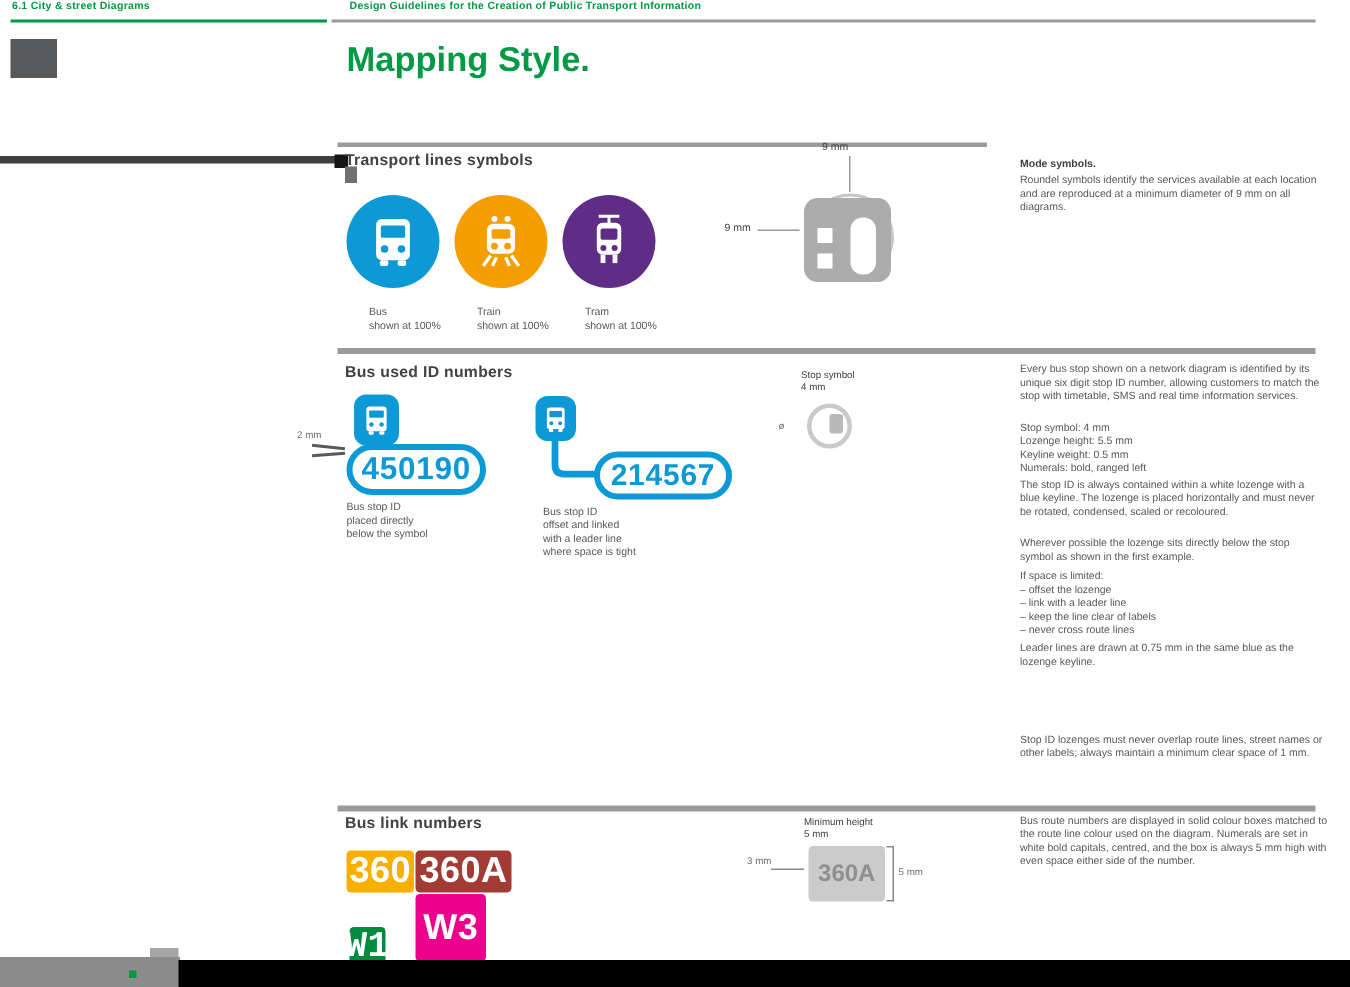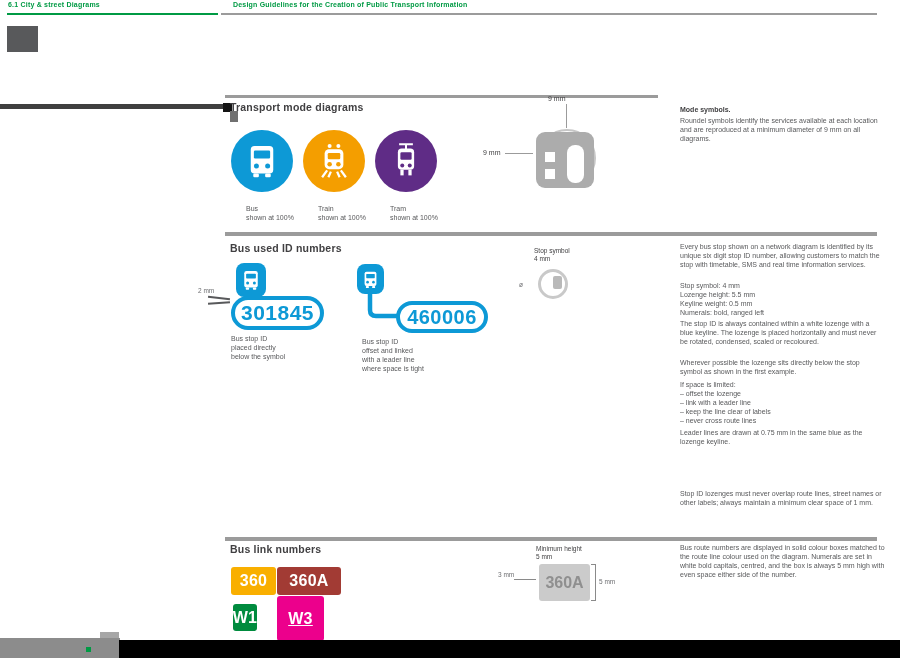--- a/index.html
+++ b/index.html
@@ -19,44 +19,45 @@
   .note { width:202px; font-size:7px; line-height:9px; color:#58595B; }
   .mode-circle { width:62px; height:62px; border-radius:50%; display:flex; align-items:center; justify-content:center; }
   .pill {
     background:#fff; border:4px solid #0D99D6; border-radius:17px;
     display:flex; align-items:center; justify-content:center;
     color:#0D99D6; font-weight:bold; letter-spacing:.5px;
   }
   .stop-marker { border-radius:8px; background:#0D99D6; display:flex; align-items:center; justify-content:center; }
   .route-box {
     display:flex; align-items:center; justify-content:center; border-radius:3px;
-    color:#fff; font-weight:bold; font-size:16px; letter-spacing:.3px;
+    color:#fff; font-weight:bold; font-size:24px; letter-spacing:.3px;
   }
   .fig-box {
     background:#CBCBCB; border-radius:3px; display:flex; align-items:center; justify-content:center;
     color:#8F8F8F; font-weight:bold; font-size:16px;
   }
 </style>
 </head>
 <body>
 
 <div class="page">
 
   <div class="abs hdr-lbl green" style="left:8px; top:1px;">6.1 City &amp; street Diagrams</div>
   <div class="abs hdr-lbl green" style="left:233px; top:1px;">Design Guidelines for the Creation of Public Transport Information</div>
   <div class="abs rule" style="left:7px; top:13px; width:211px; height:2px; background:#009A44;"></div>
   <div class="abs rule" style="left:221px; top:13px; width:656px; height:2px;"></div>
   <div class="abs" style="left:7px; top:26px; width:31px; height:26px; background:#58595B;"></div>
+  <div class="abs green" style="left:231px; top:26px; font-size:23px; font-weight:bold;">Mapping Style.</div>
 
   <div class="abs" style="left:0; top:104px; width:224px; height:5px; background:#3F3F3F;"></div>
   <div class="abs" style="left:223px; top:103px; width:9px; height:9px; background:#141414;"></div>
   <div class="abs" style="left:230px; top:111px; width:8px; height:11px; background:#707070;"></div>
 
   <div class="abs rule" style="left:225px; top:95px; width:433px; height:3px;"></div>
-  <div class="abs sec-head" style="left:230px; top:101px;">Transport mode diagrams</div>
+  <div class="abs sec-head" style="left:230px; top:101px;">Transport lines symbols</div>
 
   <div class="abs mode-circle" style="left: 231px; top: 130px; background-color: rgb(13, 153, 214);">
     <svg width="40" height="40" viewBox="0 0 32 32">
       <rect x="7" y="4" width="18" height="22" rx="3" fill="#fff"></rect>
       <rect x="9.5" y="7.5" width="13" height="6.5" rx="1" fill="#0D99D6"></rect>
       <circle cx="11.5" cy="20" r="2" fill="#0D99D6"></circle>
       <circle cx="20.5" cy="20" r="2" fill="#0D99D6"></circle>
       <rect x="9" y="26" width="4.5" height="3" rx="1" fill="#fff"></rect>
       <rect x="18.5" y="26" width="4.5" height="3" rx="1" fill="#fff"></rect>
     </svg>
@@ -118,39 +119,39 @@
   <div class="abs stop-marker" style="left:236px; top:263px; width:30px; height:34px;">
     <svg width="24" height="26" viewBox="0 0 32 32">
       <rect x="7" y="4" width="18" height="22" rx="3" fill="#fff"></rect>
       <rect x="9.5" y="7.5" width="13" height="6.5" rx="1" fill="#0D99D6"></rect>
       <circle cx="11.5" cy="20" r="2" fill="#0D99D6"></circle>
       <circle cx="20.5" cy="20" r="2" fill="#0D99D6"></circle>
       <rect x="9" y="26" width="4.5" height="3" rx="1" fill="#fff"></rect>
       <rect x="18.5" y="26" width="4.5" height="3" rx="1" fill="#fff"></rect>
     </svg>
   </div>
-  <div class="abs pill" style="left:231px; top:296px; width:93px; height:34px; font-size:21px;">301845</div>
+  <div class="abs pill" style="left:231px; top:296px; width:93px; height:34px; font-size:21px;">450190</div>
   <div class="abs tiny6" style="left:198px; top:287px;">2 mm</div>
   <div class="abs" style="left:208px; top:297px; width:22px; height:2px; background:#58595B; transform:rotate(6deg);"></div>
   <div class="abs" style="left:208px; top:302px; width:22px; height:2px; background:#58595B; transform:rotate(-4deg);"></div>
 
   <div class="abs stop-marker" style="left:357px; top:264px; width:27px; height:30px;">
     <svg width="21" height="23" viewBox="0 0 32 32">
       <rect x="7" y="4" width="18" height="22" rx="3" fill="#fff"></rect>
       <rect x="9.5" y="7.5" width="13" height="6.5" rx="1" fill="#0D99D6"></rect>
       <circle cx="11.5" cy="20" r="2" fill="#0D99D6"></circle>
       <circle cx="20.5" cy="20" r="2" fill="#0D99D6"></circle>
       <rect x="9" y="26" width="4.5" height="3" rx="1" fill="#fff"></rect>
       <rect x="18.5" y="26" width="4.5" height="3" rx="1" fill="#fff"></rect>
     </svg>
   </div>
   <svg class="abs" style="left:357px; top:290px;" width="46" height="34">
     <path d="M13 2 L13 20 Q13 26 19 26 L44 26" stroke="#0D99D6" stroke-width="4.5" fill="none"></path>
   </svg>
-  <div class="abs pill" style="left:396px; top:301px; width:92px; height:32px; font-size:20px;">460006</div>
+  <div class="abs pill" style="left:396px; top:301px; width:92px; height:32px; font-size:20px;">214567</div>
 
   <div class="abs tiny prelines" style="left:231px; top:334px;">Bus stop ID
 placed directly
 below the symbol</div>
   <div class="abs tiny prelines" style="left:362px; top:337px;">Bus stop ID
 offset and linked
 with a leader line
 where space is tight</div>
 
   <div class="abs tiny6 prelines" style="left:534px; top:247px; color:#414042;">Stop symbol
@@ -172,22 +173,22 @@
 – keep the line clear of labels
 – never cross route lines</div>
   <div class="abs note" style="left:680px; top:428px;">Leader lines are drawn at 0.75 mm in the same blue as the lozenge keyline.</div>
   <div class="abs note" style="left:680px; top:489px;">Stop ID lozenges must never overlap route lines, street names or other labels; always maintain a minimum clear space of 1 mm.</div>
 
   <div class="abs rule" style="left:225px; top:537px; width:652px; height:4px;"></div>
   <div class="abs sec-head" style="left:230px; top:543px;">Bus link numbers</div>
 
   <div class="abs route-box" style="left: 231px; top: 567px; width: 45px; height: 28px; background-color: rgb(249, 175, 0);">360</div>
   <div class="abs route-box" style="left: 277px; top: 567px; width: 64px; height: 28px; background-color: rgb(162, 59, 52);">360A</div>
-  <div class="abs route-box" style="left: 233px; top: 604px; width: 24px; height: 27px; background-color: rgb(0, 139, 62);">W1</div>
-  <div class="abs route-box" style="left: 277px; top: 596px; width: 47px; height: 45px; background-color: rgb(236, 0, 140); text-decoration: underline;">W3</div>
+  <div class="abs route-box" style="left: 233px; top: 618px; width: 24px; height: 27px; background-color: rgb(0, 139, 62); font-family: Liberation Mono, monospace;">W1</div>
+  <div class="abs route-box" style="left: 277px; top: 596px; width: 47px; height: 45px; background-color: rgb(236, 0, 140);">W3</div>
 
   <div class="abs tiny6" style="left:498px; top:571px;">3 mm</div>
   <div class="abs" style="left:514px; top:579px; width:22px; height:1px; background:#8A8A8A;"></div>
   <div class="abs tiny6 prelines" style="left:536px; top:545px; color:#414042;">Minimum height
 5 mm</div>
   <div class="abs fig-box" style="left:539px; top:564px; width:51px; height:37px;">360A</div>
   <div class="abs" style="left:595px; top:564px; width:1px; height:37px; background:#8A8A8A;"></div>
   <div class="abs" style="left:591px; top:564px; width:5px; height:1px; background:#8A8A8A;"></div>
   <div class="abs" style="left:591px; top:600px; width:5px; height:1px; background:#8A8A8A;"></div>
   <div class="abs tiny6" style="left:599px; top:578px;">5 mm</div>

